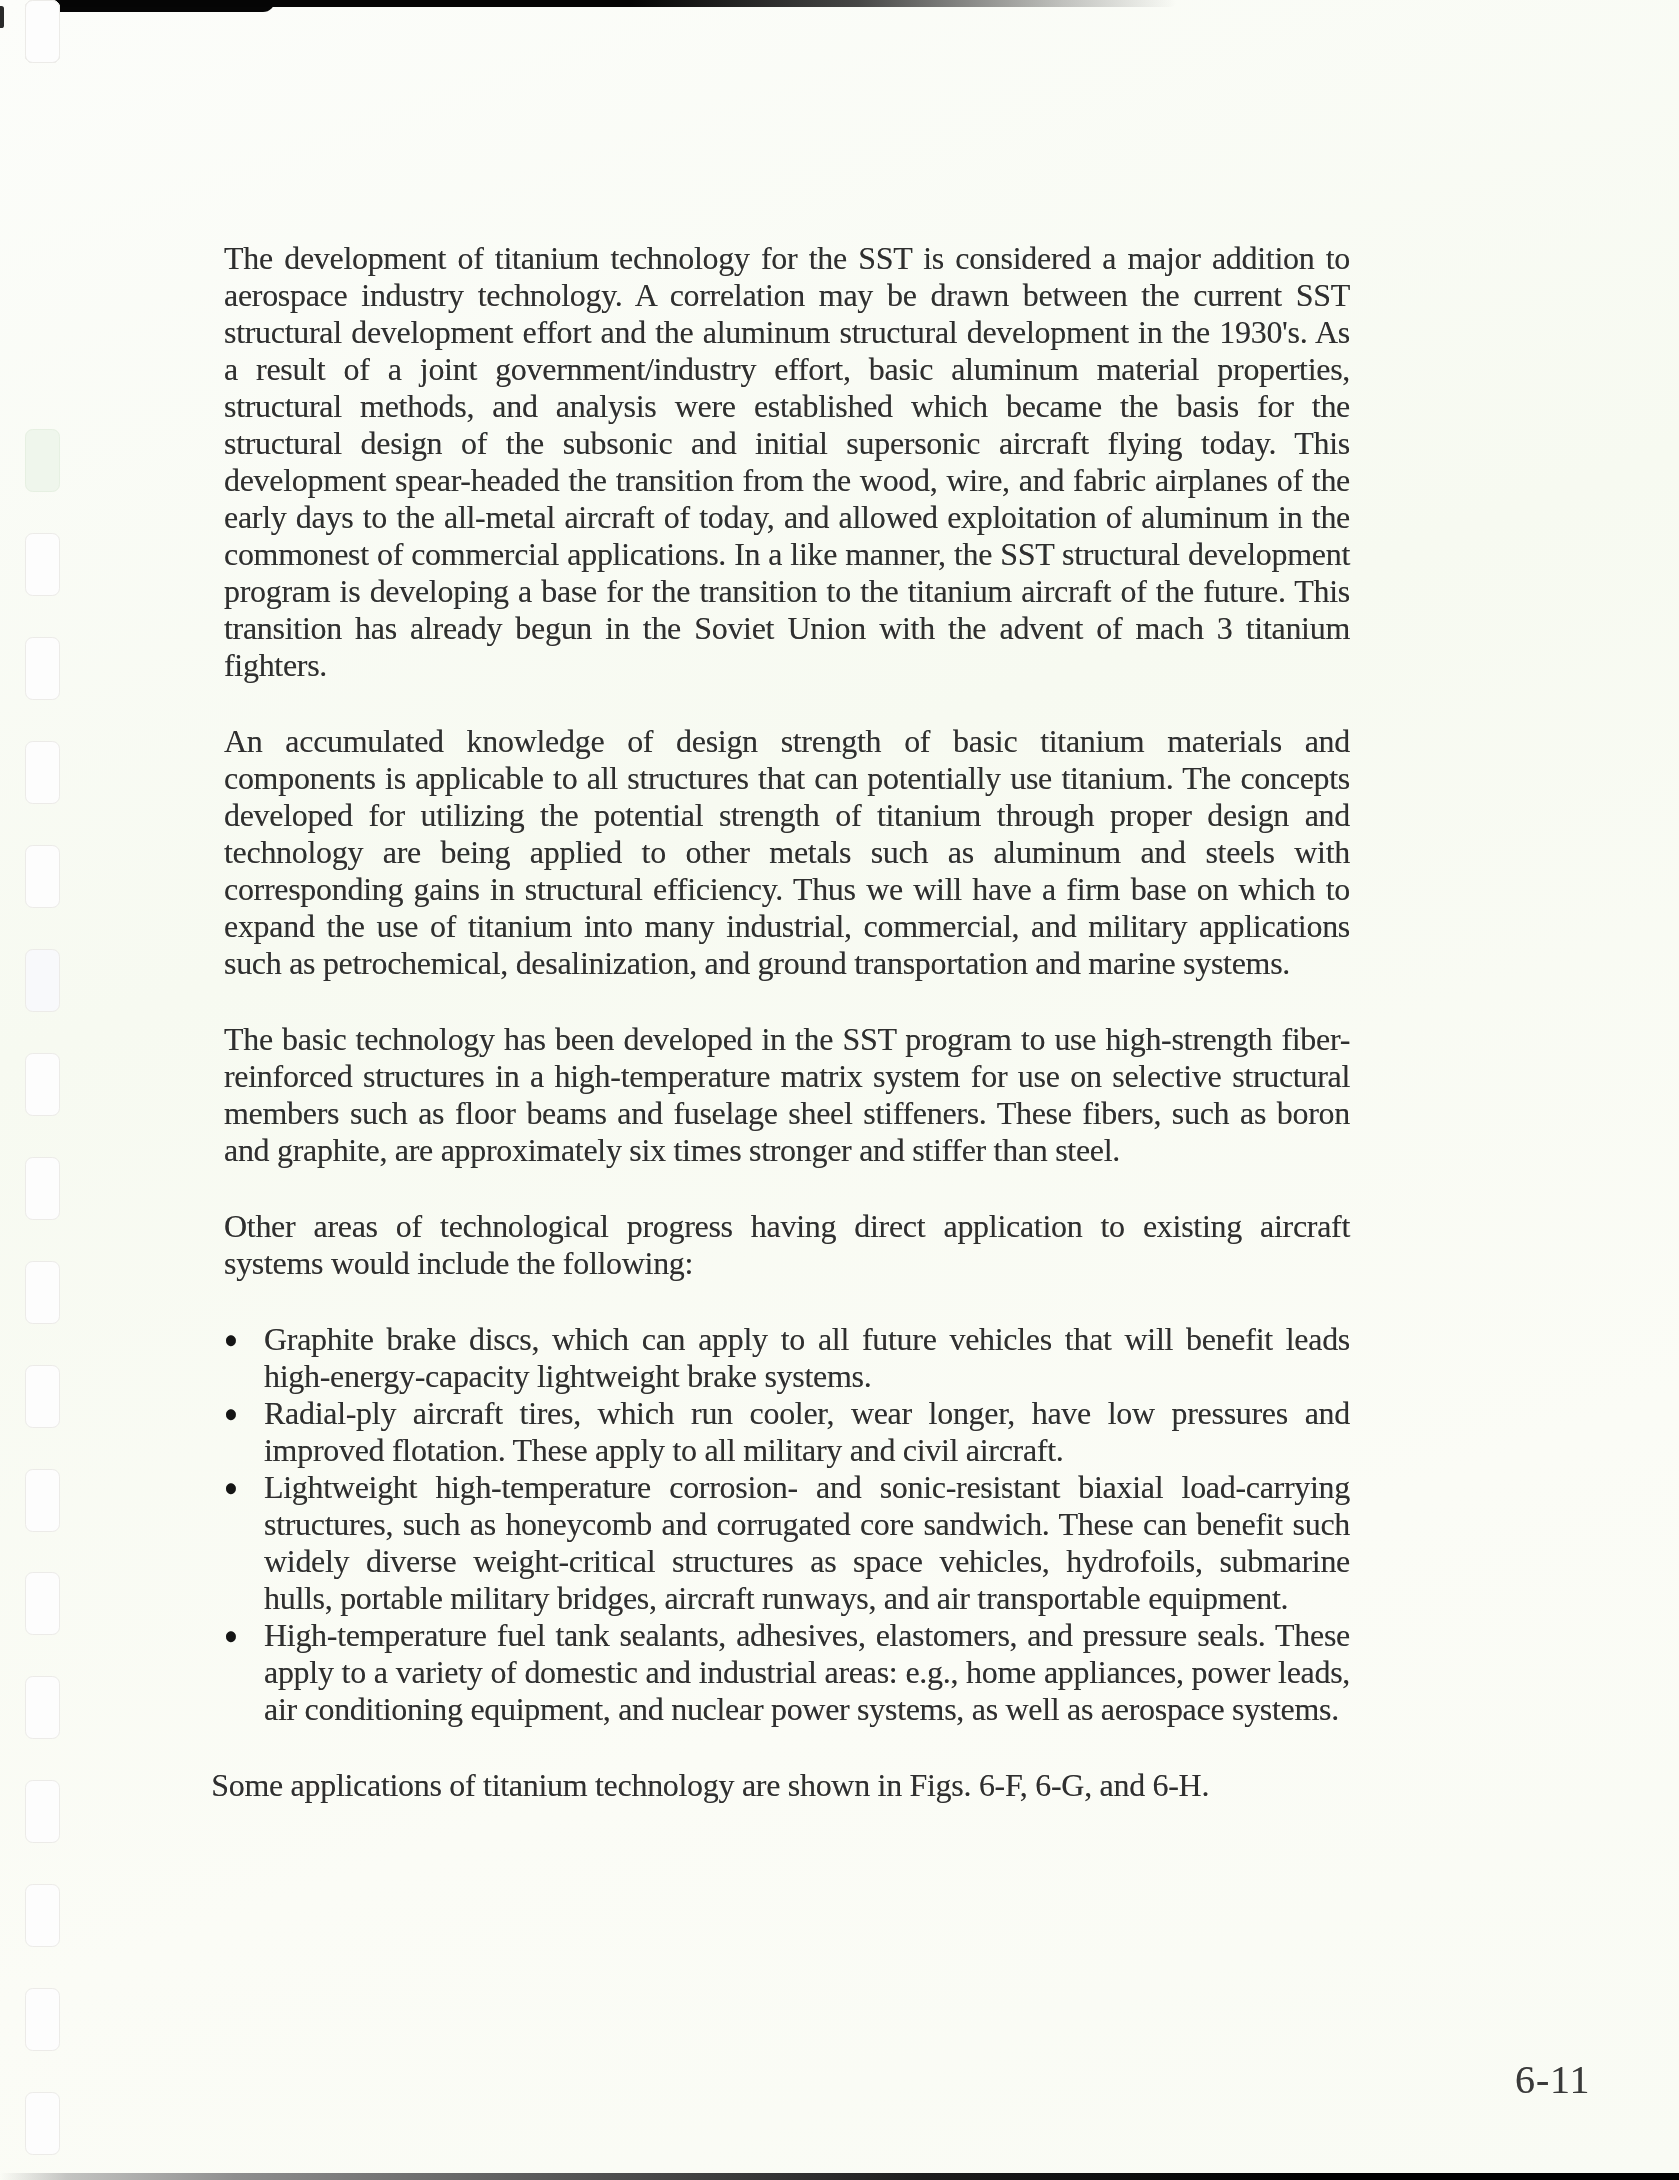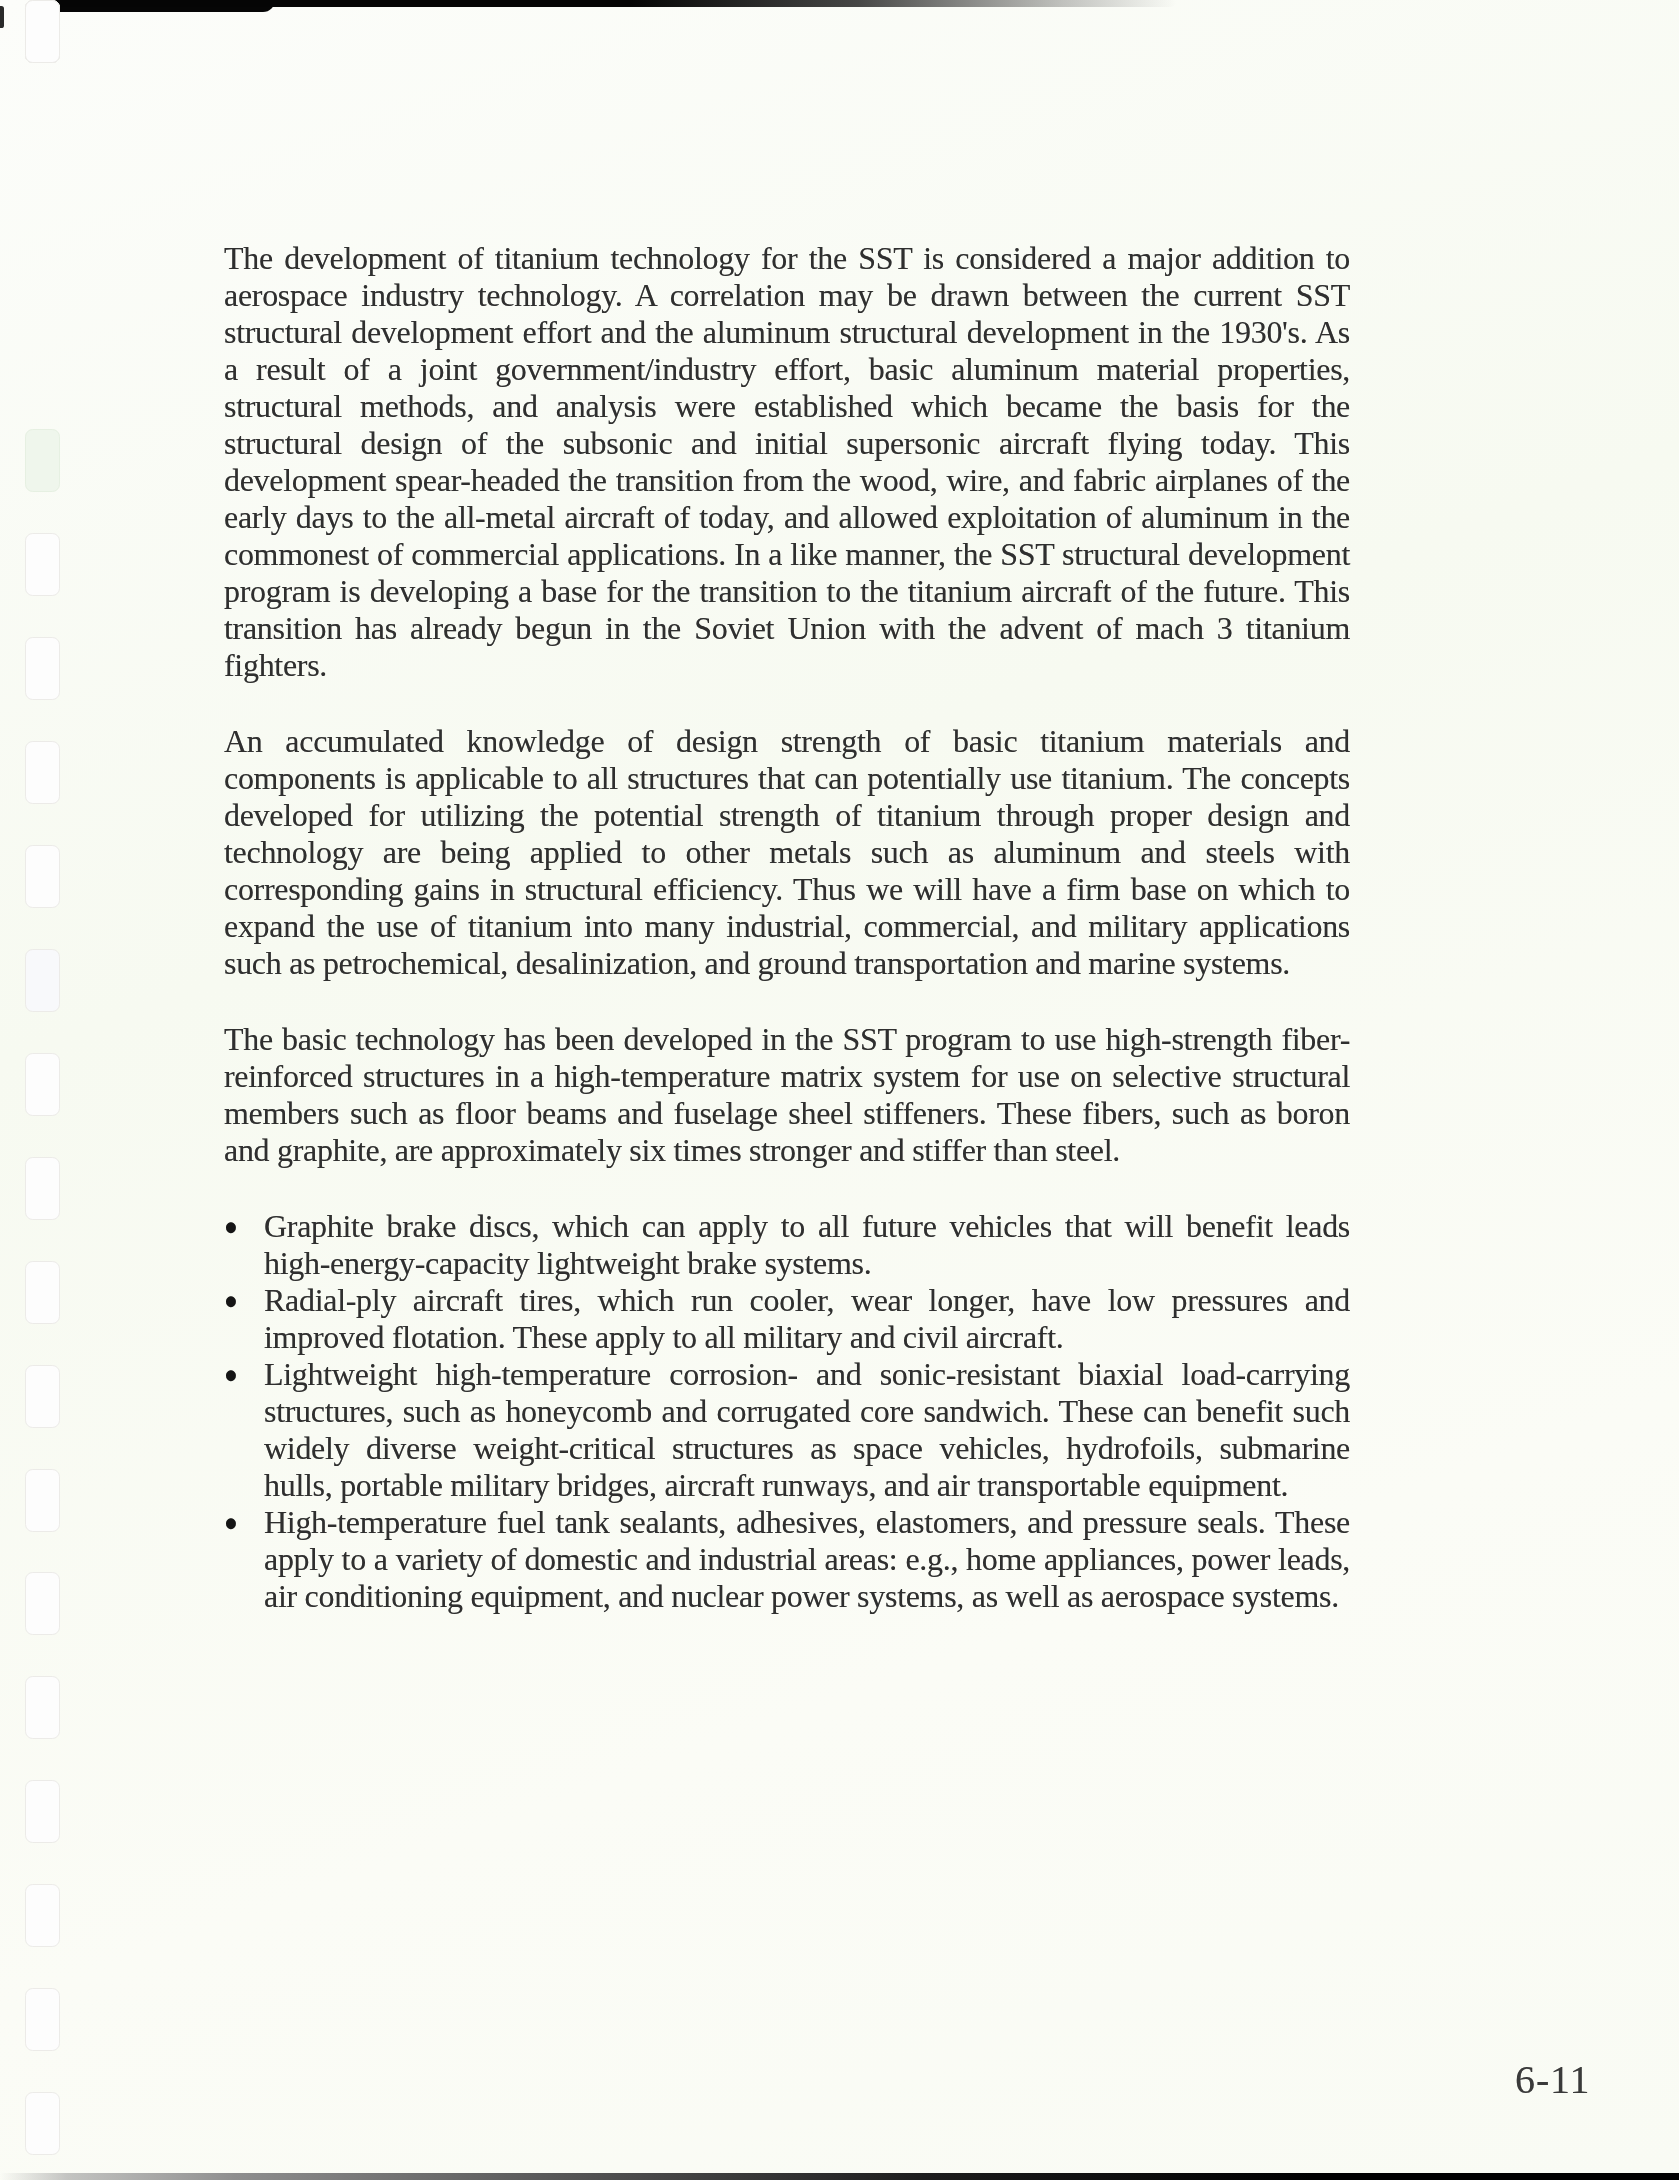--- a/index.html
+++ b/index.html
@@ -158,38 +158,40 @@
   <div class="hole"></div>
   <div class="hole"></div>
   <div class="hole"></div>
   <div class="hole"></div>
   <div class="hole"></div>
 
   <div class="content">
     <p>The development of titanium technology for the SST is considered a major addition to aerospace industry technology. A correlation may be drawn between the current SST structural development effort and the aluminum structural development in the 1930's. As a result of a joint government/industry effort, basic aluminum material properties, structural methods, and analysis were established which became the basis for the structural design of the subsonic and initial supersonic aircraft flying today. This development spear-headed the transition from the wood, wire, and fabric airplanes of the early days to the all-metal aircraft of today, and allowed exploitation of aluminum in the commonest of commercial applications. In a like manner, the SST structural development program is developing a base for the transition to the titanium aircraft of the future. This transition has already begun in the Soviet Union with the advent of mach 3 titanium fighters.</p>
     <p>An accumulated knowledge of design strength of basic titanium materials and components is applicable to all structures that can potentially use titanium. The concepts developed for utilizing the potential strength of titanium through proper design and technology are being applied to other metals such as aluminum and steels with corresponding gains in structural efficiency. Thus we will have a firm base on which to expand the use of titanium into many industrial, commercial, and military applications such as petrochemical, desalinization, and ground transportation and marine systems.</p>
     <p>The basic technology has been developed in the SST program to use high-strength fiber-reinforced structures in a high-temperature matrix system for use on selective structural members such as floor beams and fuselage sheel stiffeners. These fibers, such as boron and graphite, are approximately six times stronger and stiffer than steel.</p>
+    <p>Other areas of technological progress having direct application to existing aircraft systems would include the following:</p>
 
     <ul class="bullet-list">
       <li class="bullet-item">
         <span class="bullet-marker">●</span>
         <span class="bullet-text">Graphite brake discs, which can apply to all future vehicles that will benefit leads high-energy-capacity lightweight brake systems.</span>
       </li>
       <li class="bullet-item">
         <span class="bullet-marker">●</span>
         <span class="bullet-text">Radial-ply aircraft tires, which run cooler, wear longer, have low pressures and improved flotation. These apply to all military and civil aircraft.</span>
       </li>
       <li class="bullet-item">
         <span class="bullet-marker">●</span>
         <span class="bullet-text">Lightweight high-temperature corrosion- and sonic-resistant biaxial load-carrying structures, such as honeycomb and corrugated core sandwich. These can benefit such widely diverse weight-critical structures as space vehicles, hydrofoils, submarine hulls, portable military bridges, aircraft runways, and air transportable equipment.</span>
       </li>
       <li class="bullet-item">
         <span class="bullet-marker">●</span>
         <span class="bullet-text">High-temperature fuel tank sealants, adhesives, elastomers, and pressure seals. These apply to a variety of domestic and industrial areas: e.g., home appliances, power leads, air conditioning equipment, and nuclear power systems, as well as aerospace systems.</span>
       </li>
     </ul>
 
+    <p class="closing">Some applications of titanium technology are shown in Figs. 6-F, 6-G, and 6-H.</p>
   </div>
 
   <div class="page-number">6-11</div>
 
 </div>
 
 
 </body></html>

